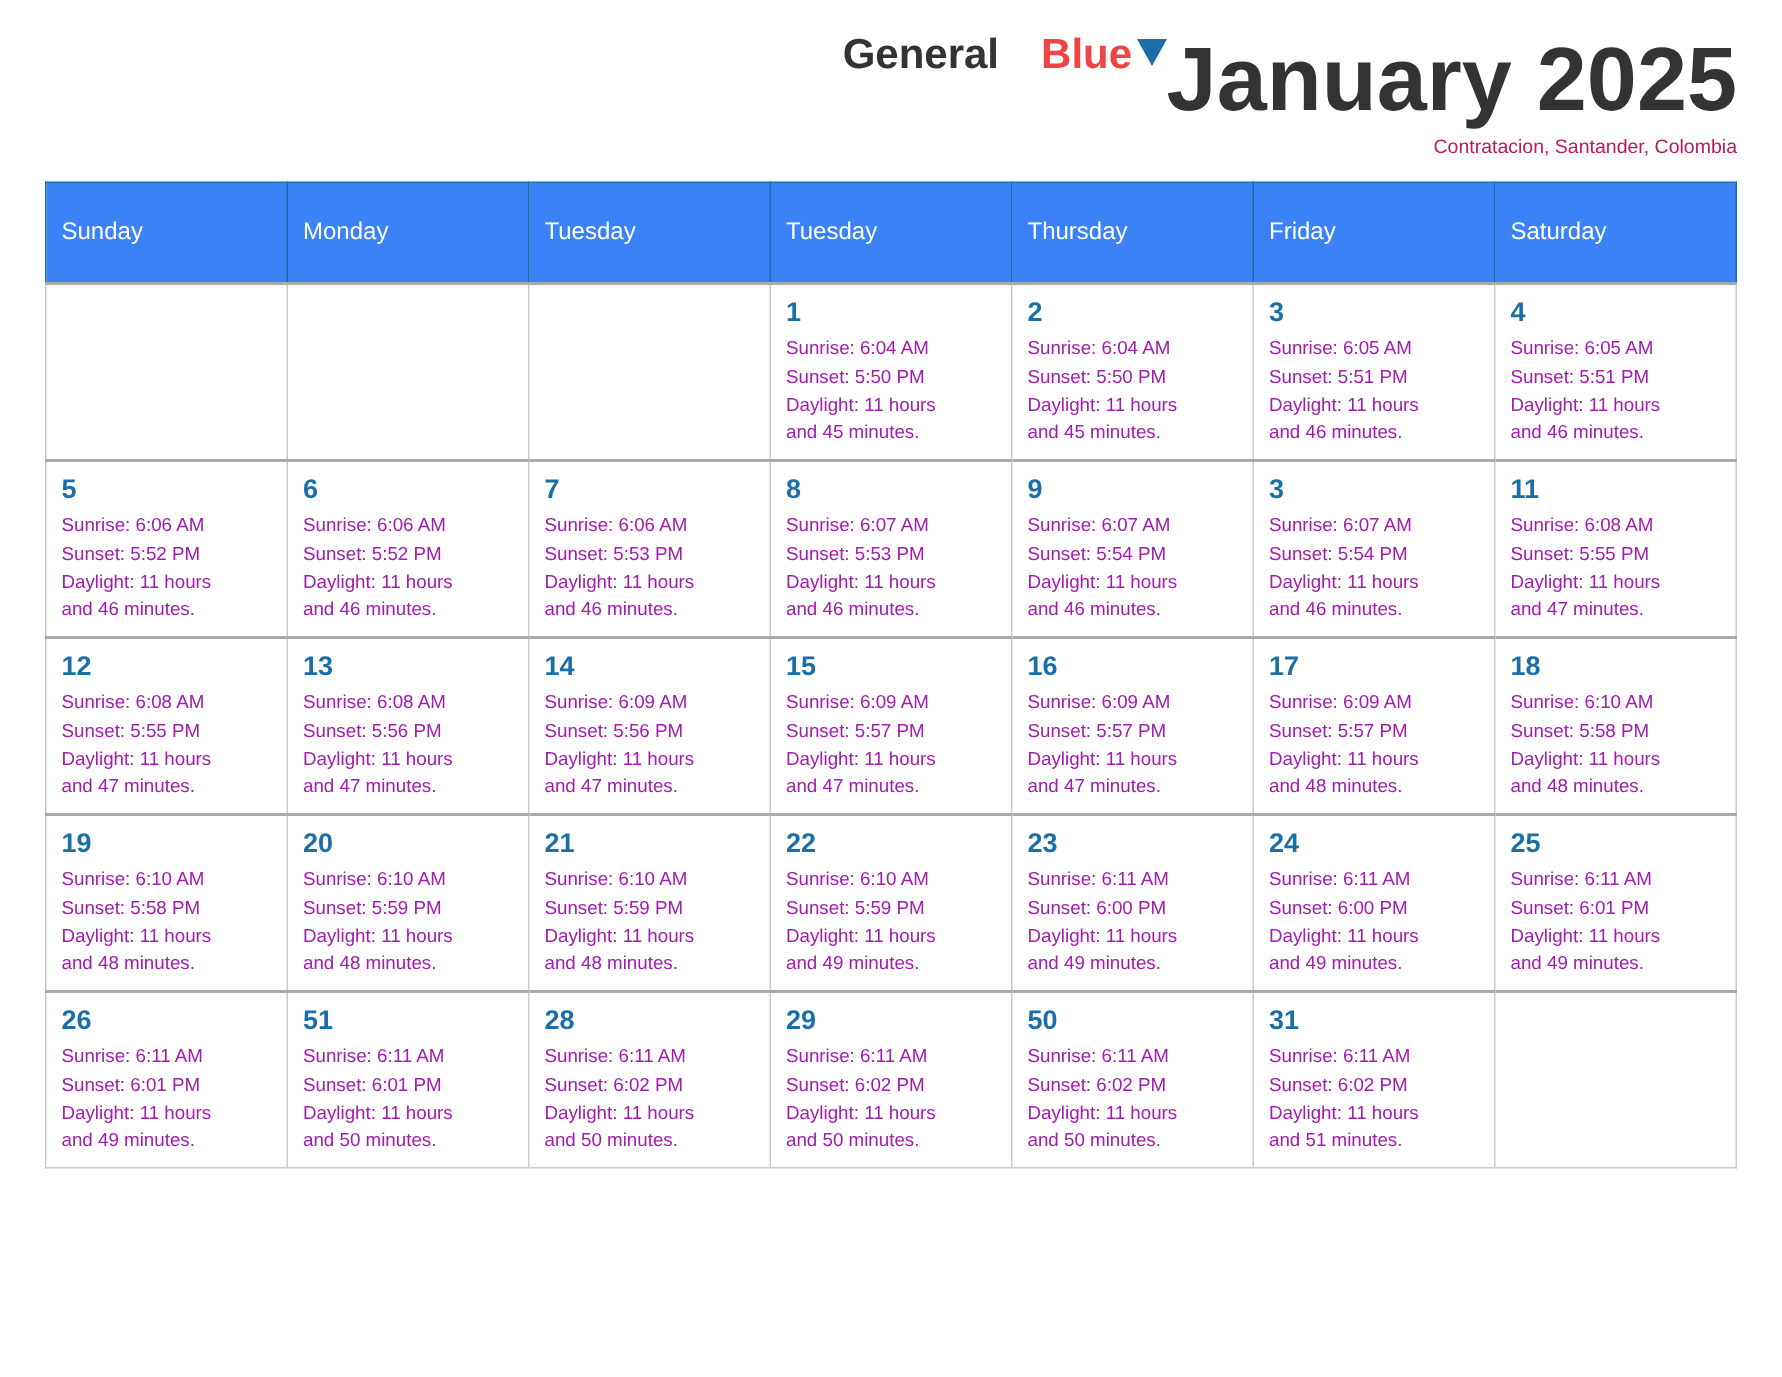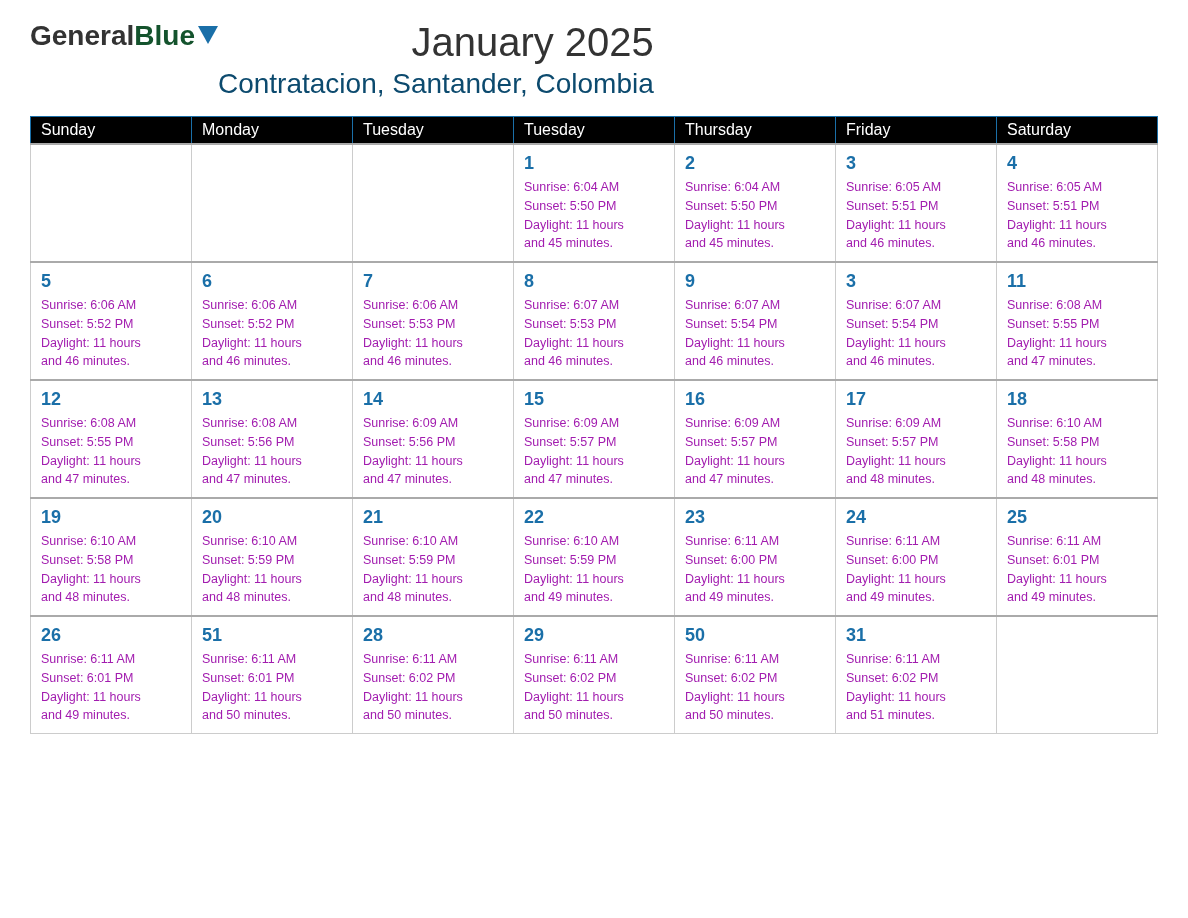--- a/index.html
+++ b/index.html
@@ -6,21 +6,21 @@
     body {
       font-family: Arial, Helvetica, sans-serif;
       background: #fff;
       color: #333;
       width: 1188px;
       min-height: 918px;
       padding: 20px 30px;
     }
     .header-area {
       display: flex;
-      justify-content: flex-start;
+      justify-content: flex-end;
       align-items: flex-start;
       margin-bottom: 16px;
     }
     .logo {
       display: flex;
       flex-direction: column;
       align-items: flex-start;
     }
     .logo-text {
       display: flex;
@@ -31,54 +31,55 @@
       font-weight: bold;
       color: #333;
     }
     .logo-blue-part {
       display: flex;
       align-items: center;
     }
     .logo-blue {
       font-size: 28px;
       font-weight: bold;
-      color: #14532d;
+      color: #ef4444;
+      padding-left: 28px;
     }
     .logo-triangle {
       width: 0;
       height: 0;
       border-left: 10px solid transparent;
       border-right: 10px solid transparent;
       border-top: 18px solid #1a6fa8;
       margin-left: 3px;
       margin-bottom: 2px;
     }
     .title-area {
       text-align: right;
     }
     .month-title {
-      font-size: 40px;
-      font-weight: normal;
+      font-size: 60px;
+      font-weight: bold;
       color: #333;
       line-height: 1.1;
     }
     .subtitle {
-      font-size: 28px;
-      color: #0c4a6e;
+      font-size: 13px;
+      color: #be185d;
       margin-top: 4px;
     }
     .calendar-table {
       width: 100%;
       border-collapse: collapse;
       border: 1px solid #999;
     }
     .calendar-table th {
-      background-color: #000000;
+      background-color: #3b82f6;
       color: #fff;
-      padding: 4px 10px;
+      padding: 24px 10px;
       font-size: 16px;
       font-weight: normal;
       text-align: left;
       border: 1px solid #1a6fa8;
     }
     .calendar-table td {
       vertical-align: top;
       padding: 8px 10px;
       border: 1px solid #ccc;
       width: 14.28%;

